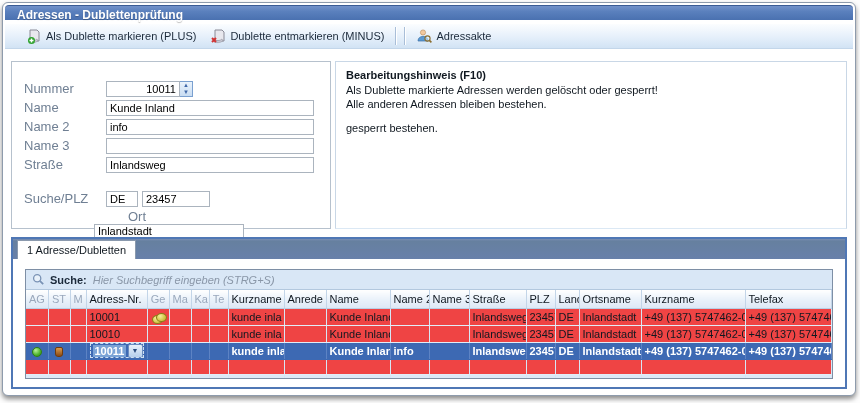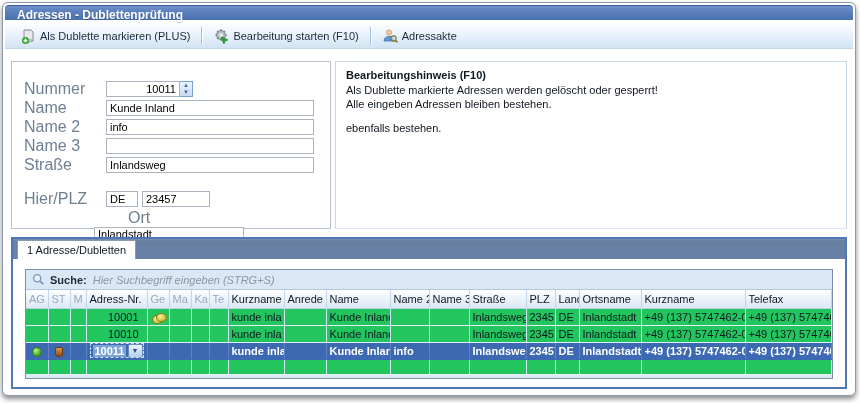--- a/index.html
+++ b/index.html
@@ -14,32 +14,32 @@
   .titlebar{position:absolute;left:2px;top:2px;right:2px;height:15px;
     border-radius:4px 4px 0 0;border-top:1px solid #3a5b94;
     background:linear-gradient(180deg,#7291c9 0%,#5largec 0%,#5a80bd 40%,#4a71b0 100%);
     background:linear-gradient(180deg,#7291c9 0%,#5a80bd 40%,#4a71b0 100%);}
   .titlebar .ttl{color:#fff;font-size:12px;font-weight:bold;line-height:18px;
     padding-left:12px;text-shadow:0 1px 1px rgba(0,0,0,.25);}
 
   
   .toolbar{position:absolute;left:2px;top:21px;right:2px;height:25px;
     background:linear-gradient(180deg,#fbfdff 0%,#e3eefa 60%,#d2e3f4 100%);
-    border-bottom:1px solid #c3d6ea;display:flex;align-items:center;padding-left:8px;}
+    border-bottom:1px solid #c3d6ea;display:flex;align-items:center;padding-left:14px;}
   .tbtn{display:flex;align-items:center;gap:4px;height:21px;padding:0 6px;
     font-size:11px;color:#1c2a3a;border:1px solid transparent;border-radius:2px;cursor:default;}
   .tsep{width:1px;height:18px;background:#a9bed8;margin:0 4px;box-shadow:1px 0 0 #fff;}
   .ticon{width:16px;height:16px;position:relative;flex:none;}
   .ticon svg{position:absolute;left:0;top:0;}
 
   
   .form-panel{position:absolute;left:8px;top:58px;width:320px;height:168px;
     border:1px solid #b6c1cd;background:#fff;}
   .frow{position:absolute;left:12px;right:16px;height:17px;display:flex;align-items:center;}
-  .flabel{width:82px;flex:none;font-size:16px;color:#6f7f93;}
+  .flabel{width:82px;flex:none;font-size:13px;color:#6f7f93;}
   .frow input{height:16px;border:1px solid #abb4be;font-size:11px;
     font-family:"Liberation Sans",sans-serif;padding:0 3px;color:#000;background:#fff;}
   .grow{flex:1;}
   .num-input{width:74px;text-align:right;}
   .spinner{width:13px;height:16px;border:1px solid #7aa0d0;border-left:none;
     background:linear-gradient(180deg,#eaf3fc,#c8dcf2);display:flex;flex-direction:column;}
   .spin{flex:1;font-size:6px;line-height:7px;text-align:center;color:#3e67a8;cursor:default;}
   .land-input{width:32px;}
   .plz-input{width:68px;margin-left:4px;}
 
@@ -53,35 +53,35 @@
   
   .bottom-panel{position:absolute;left:8px;top:234px;right:8px;bottom:6px;
     border:2px solid #4f77b5;background:#fff;}
   .tabstrip{position:absolute;left:0;top:0;right:0;height:20px;
     background:linear-gradient(180deg,#7a8fb4,#66809f 10%,#6880aa);}
   .tab{position:absolute;left:4px;top:1px;height:19px;background:#fff;
     border:1px solid #8a99ad;border-bottom:none;padding:0 9px;font-size:11px;
     line-height:18px;color:#101820;}
 
   .grid-wrap{position:absolute;left:12px;right:12px;top:30px;bottom:8px;
-    border:1px solid #7e8fa5;overflow:hidden;background:#22c55e;}
+    border:1px solid #7e8fa5;overflow:hidden;background:#ef4444;}
   .search-row{height:20px;background:#d9e7f6;border-bottom:1px solid #b3c8de;
     display:flex;align-items:center;padding-left:6px;font-size:11px;}
   .search-label{font-weight:bold;color:#1c2a3a;margin:0 6px 0 5px;}
   .search-ph{font-style:italic;color:#8a97a8;}
 
   table.grid{table-layout:fixed;width:100%;border-collapse:collapse;font-size:11px;color:#101820;}
   .grid th{height:18px;font-weight:normal;text-align:left;padding:0 3px;
     background:linear-gradient(180deg,#ffffff,#e9f1fa 55%,#dde8f5);
     border-right:1px solid #c3d5e8;border-bottom:1px solid #b9cfe6;
     white-space:nowrap;overflow:hidden;cursor:default;}
-  .grid th.dim{color:#9aa8bc;}
+  .grid th.dim{color:#9aa8bc;text-align:center;}
   .grid td{height:17px;padding:0 3px;border-right:1px solid #d7e6f4;
     border-bottom:1px solid #e2edf8;white-space:nowrap;overflow:hidden;}
-  .grid td.num{text-align:right;padding-right:8px;}
+  .grid td.num{text-align:left;padding-right:8px;}
   .grid td.ctr{text-align:center;padding:0;}
   .grid tr.selected td{background:#3d69b3;color:#fff;font-weight:bold;
     border-right-color:#5d83c4;border-bottom-color:#3d69b3;}
   .grid tr.filler1 td{height:15px;}
   .grid tr.tint td{height:8px;background:#dce9f7;border-bottom-color:#cfe0f1;}
 
   
   .editcell{display:flex;align-items:center;justify-content:space-between;
     outline:1px dashed #cfe0f2;outline-offset:-1px;padding:0 1px 0 3px;height:15px;}
   .editval{background:#7ba3d6;color:#fff;padding:0 2px;font-weight:bold;}
@@ -117,32 +117,31 @@
       <span class="ticon">
         <svg width="16" height="16">
             <path d="M4 2h7l2 2v9H4z" fill="#e8e8ee" stroke="#8a8a96"></path>
             <path d="M3 12c2 1 6 1 8-1l1 2c-3 2-7 2-9 1z" fill="#c9c9d4" stroke="#8a8a96" stroke-width=".5"></path>
             <rect x="2" y="9" width="7" height="7" rx="3.5" fill="#2fa32f"></rect>
             <path d="M5.5 10.5v4M3.5 12.5h4" stroke="#fff" stroke-width="1.4"></path>
           </svg>
       </span>
       <span>Als Dublette markieren (PLUS)</span>
     </div>
-    <div class="tsep"></div>
     <div class="tbtn">
       <span class="ticon">
         <svg width="16" height="16">
-            <circle cx="8" cy="7" r="4.5" fill="#b9bec6" stroke="#7c838d"></circle>
-            <circle cx="8" cy="7" r="1.8" fill="#eef1f5"></circle>
-            <path d="M8 1v2M8 11v2M2 7h2m8 0h2M4 3l1.4 1.4M10.6 9.6L12 11M12 3l-1.4 1.4M5.4 9.6L4 11" stroke="#7c838d" stroke-width="1.2"></path>
-            <path d="M9 9l6 3-3 1-1 3-3-6z" fill="#2fa32f" stroke="#1d7a1d" stroke-width=".6"></path>
+            <path d="M5 2h7l2 2v9H5z" fill="#e8e8ee" stroke="#8a8a96"></path>
+            <path d="M4 12c2 1 6 1 8-1l1 2c-3 2-7 2-9 1z" fill="#c9c9d4" stroke="#8a8a96" stroke-width=".5"></path>
+            <path d="M2 10l4 4m0-4l-4 4" stroke="#d23434" stroke-width="2"></path>
           </svg>
       </span>
-      <span>Bearbeitung starten (F10)</span>
-    </div>
+      <span>Dublette entmarkieren (MINUS)</span>
+    </div>
+    <div class="tsep"></div>
     <div class="tsep"></div>
     <div class="tbtn">
       <span class="ticon">
         <svg width="16" height="16">
             <circle cx="7" cy="4.5" r="2.6" fill="#f2c9a0" stroke="#b98a55" stroke-width=".6"></circle>
             <path d="M2 13c0-3 2.2-4.6 5-4.6s5 1.6 5 4.6z" fill="#5b9bd5" stroke="#3a6ea5" stroke-width=".7"></path>
             <circle cx="11.5" cy="10.5" r="2.6" fill="rgba(220,240,255,.55)" stroke="#8a6d2f" stroke-width="1.1"></circle>
             <path d="M13.4 12.4L15.4 14.4" stroke="#8a6d2f" stroke-width="1.6"></path>
           </svg>
       </span>
@@ -169,36 +168,36 @@
     </div>
     <div class="frow" style="top:75px;">
       <span class="flabel">Name 3</span>
       <input class="grow" value="" style="">
     </div>
     <div class="frow" style="top:94px;">
       <span class="flabel">Straße</span>
       <input class="grow" value="Inlandsweg" style="">
     </div>
     <div class="frow" style="top:128px;">
-      <span class="flabel">Hier/PLZ</span>
+      <span class="flabel">Suche/PLZ</span>
       <input class="land-input" value="DE" style="">
       <input class="plz-input" value="23457" style="">
     </div>
     <div class="frow" style="top:147px;flex-direction:column;">
       <span class="flabel">Ort</span>
       <input class="grow" value="Inlandstadt" style="">
     </div>
   </div>
 
   <div class="hint-panel">
     <div class="hint-title">Bearbeitungshinweis (F10)</div>
     <div class="hint-line">Als Dublette markierte Adressen werden gelöscht oder gesperrt!</div>
-    <div class="hint-line">Alle eingeben Adressen bleiben bestehen.</div>
+    <div class="hint-line">Alle anderen Adressen bleiben bestehen.</div>
     <div class="hint-gap"></div>
-    <div class="hint-line">ebenfalls bestehen.</div>
+    <div class="hint-line">gesperrt bestehen.</div>
   </div>
 
   <div class="bottom-panel">
     <div class="tabstrip">
       <div class="tab">1 Adresse/Dubletten</div>
     </div>
     <div class="grid-wrap">
       <div class="search-row">
         <span style="display:inline-flex;">
           <svg width="13" height="13">

